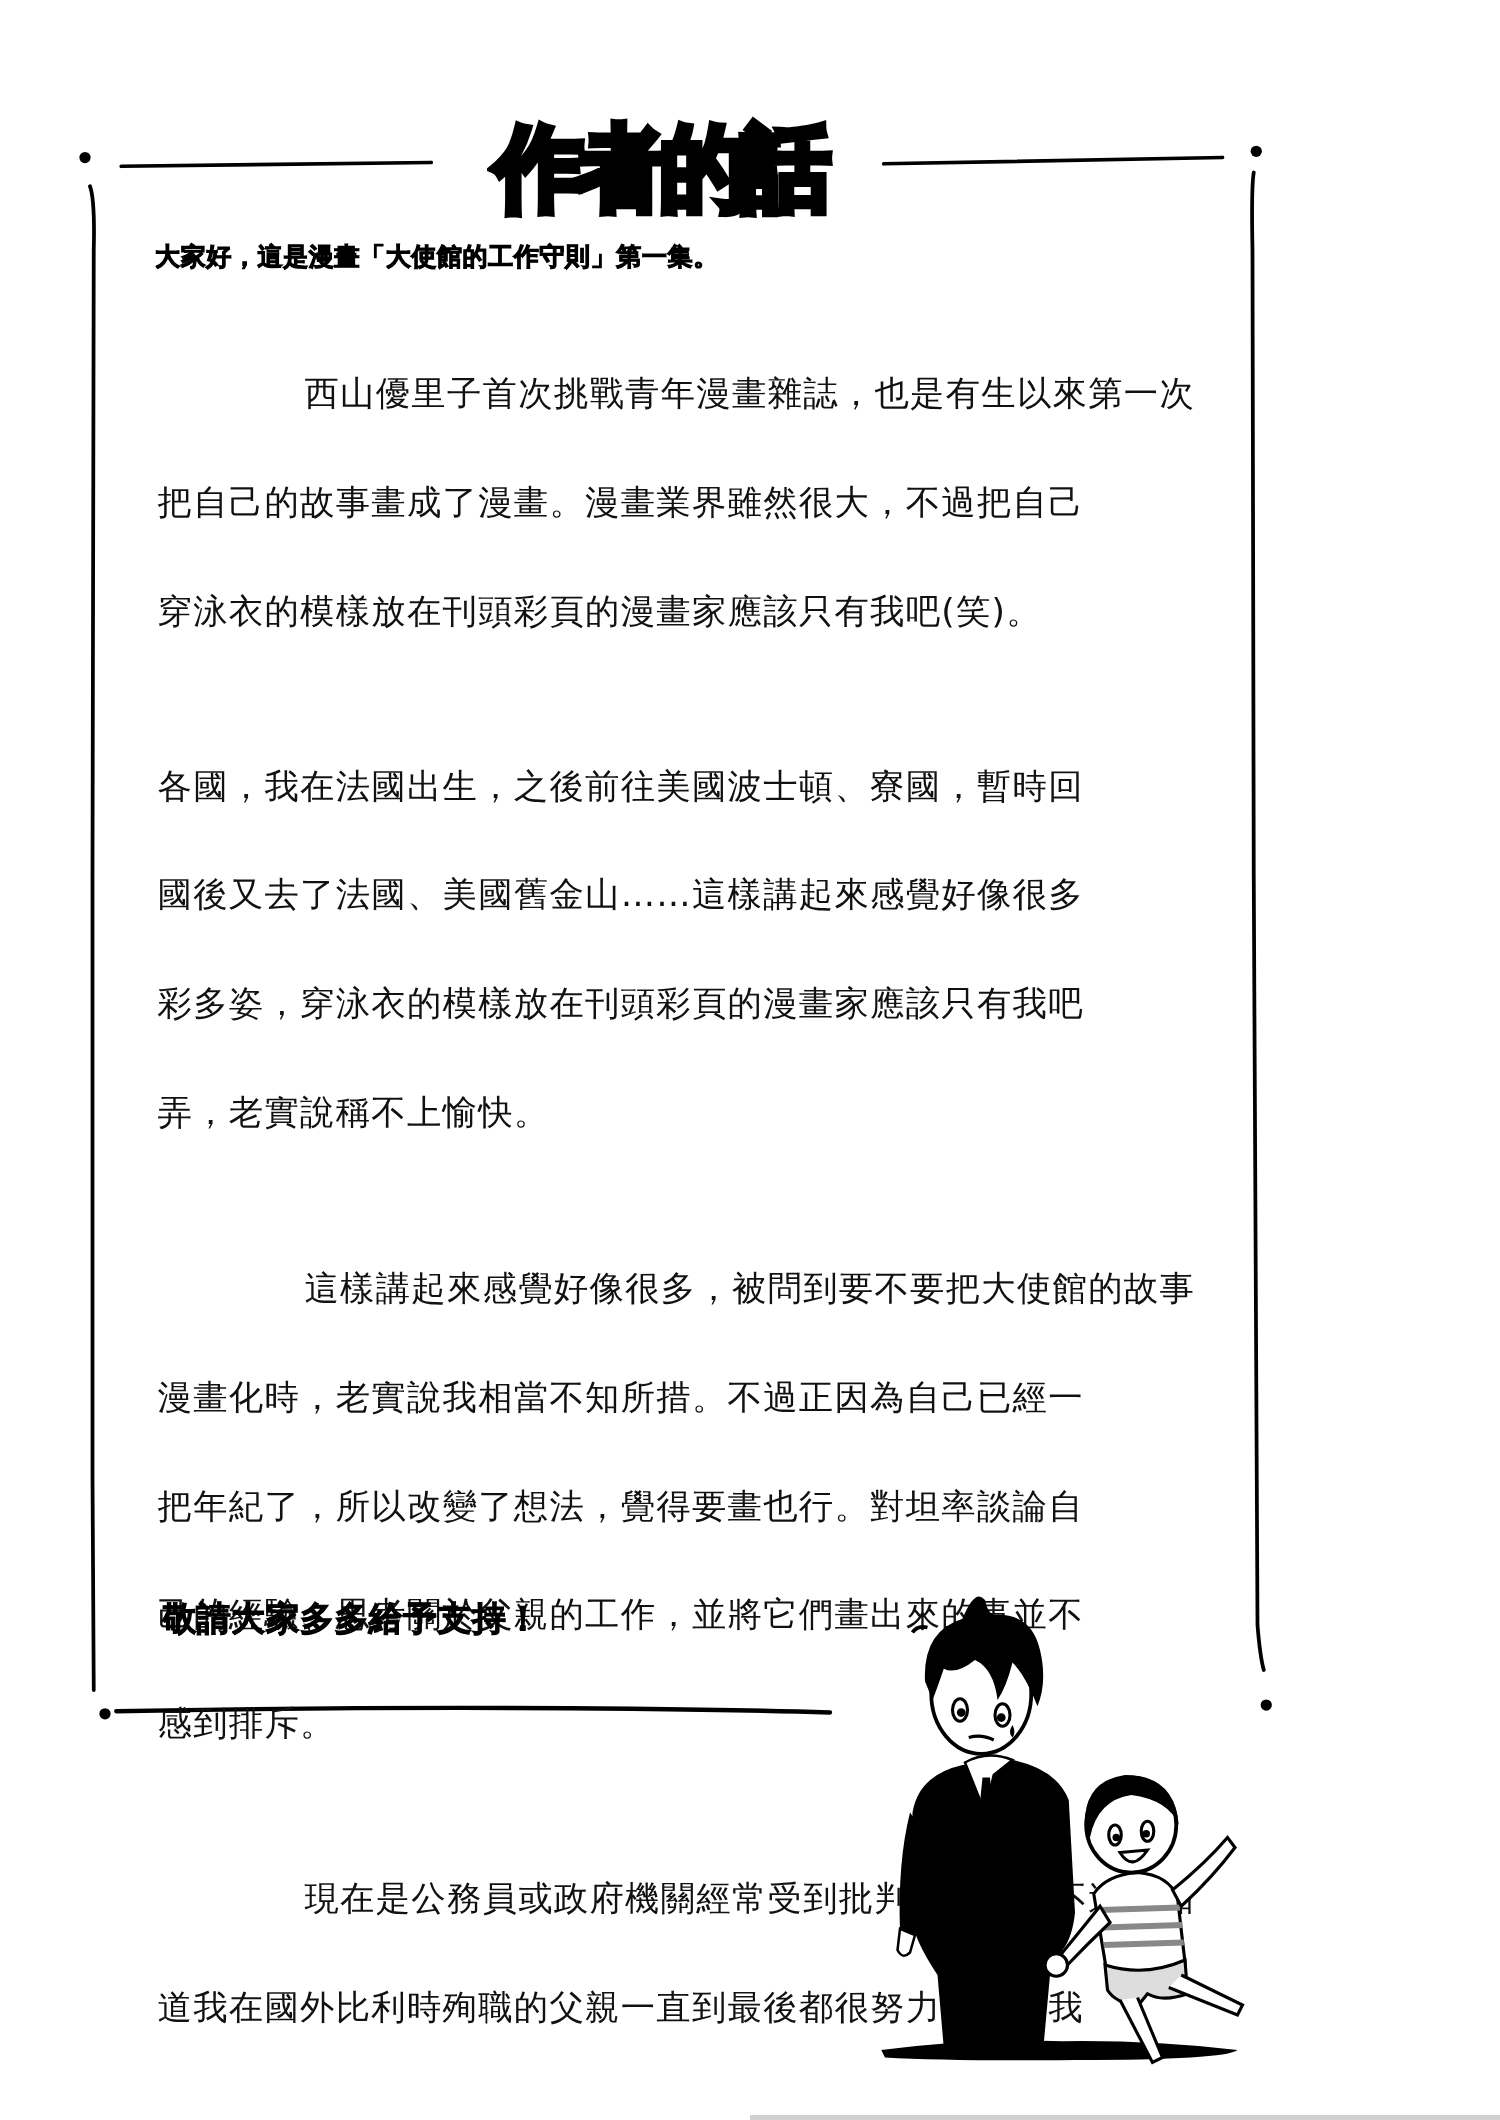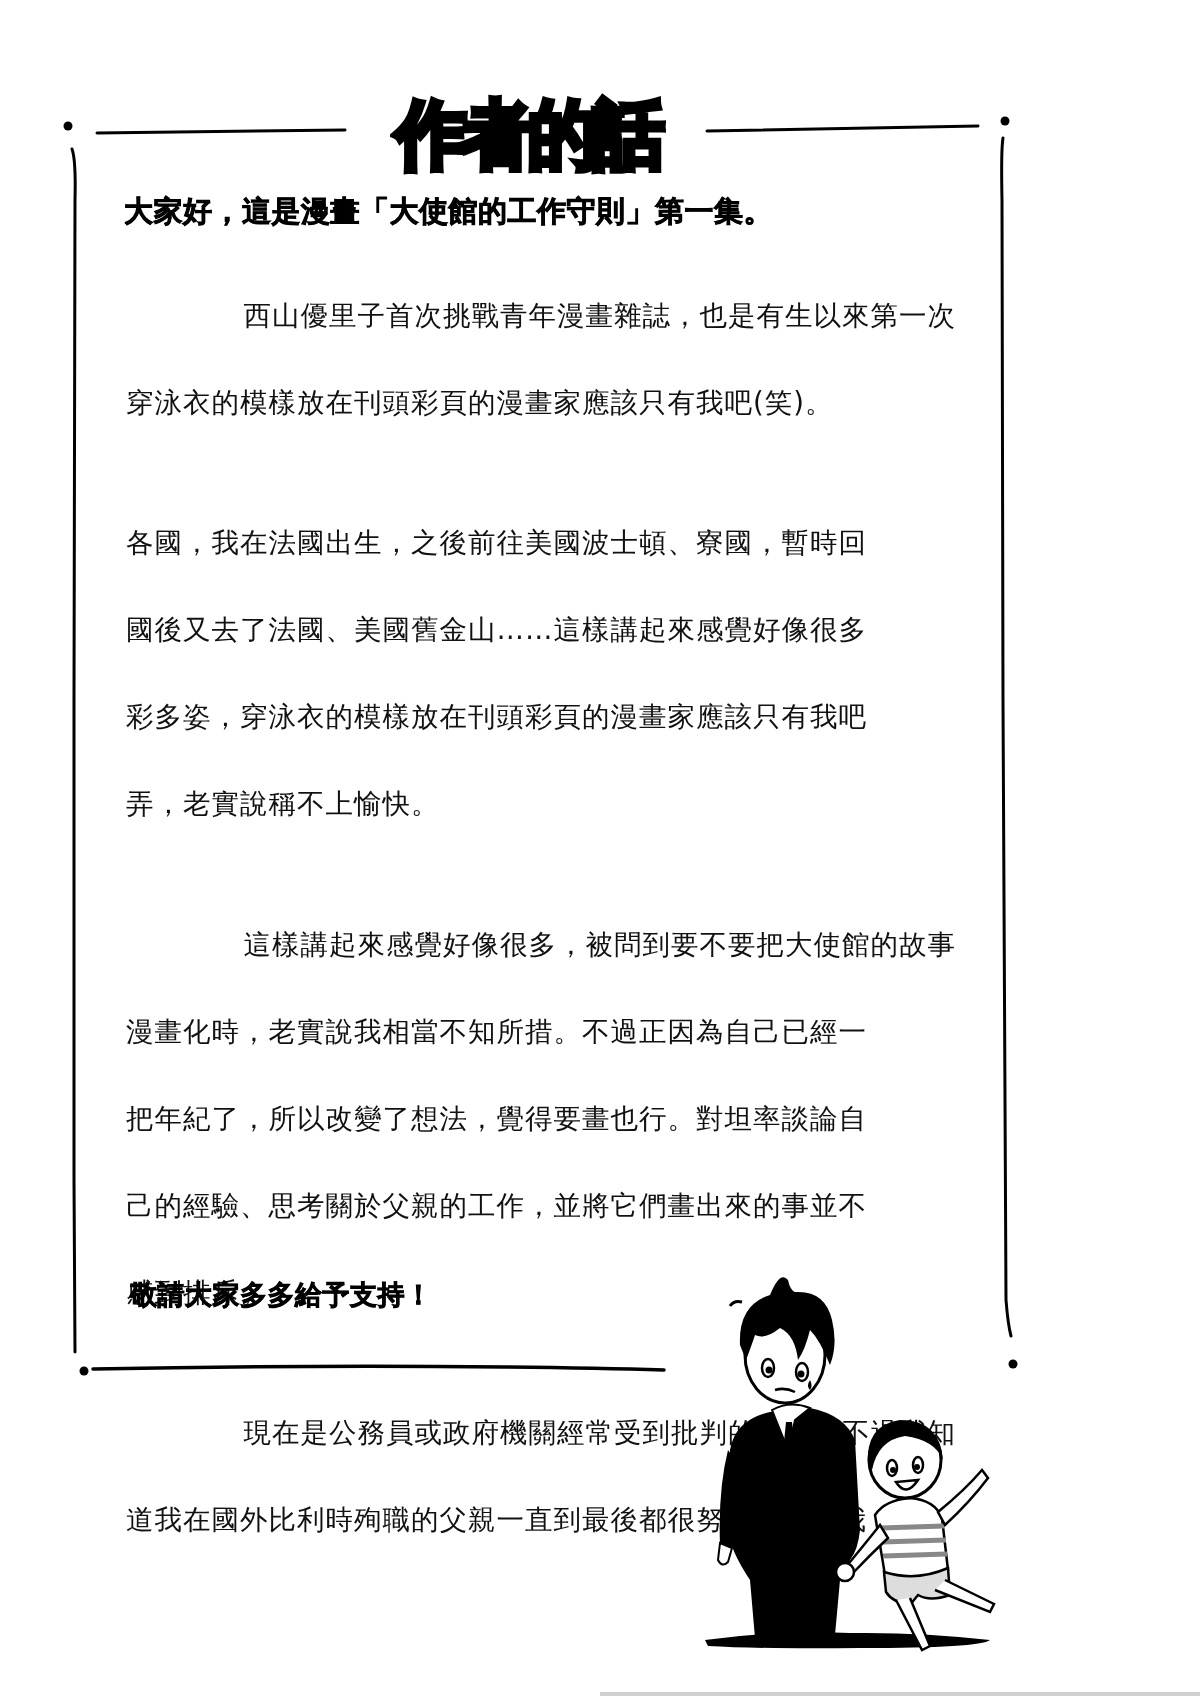--- a/index.html
+++ b/index.html
@@ -43,21 +43,21 @@
       color: #000;
       -webkit-text-stroke: 6px #000;
       transform: scaleY(1.05);
       line-height: 1;
       white-space: nowrap;
     }
     .greeting {
       position: absolute;
       left: 124px;
       top: 192px;
-      font-size: 29px;
+      font-size: 20px;
       font-weight: bold;
       letter-spacing: 0.5px;
       white-space: nowrap;
       -webkit-text-stroke: 0.8px #000;
     }
     .body-text {
       position: absolute;
       left: 126px;
       top: 250px;
       width: 830px;
@@ -123,20 +123,21 @@
     <path d="M93 1369 Q 300 1365 505 1367 Q 600 1368 664 1370" stroke="#000" stroke-width="3.5" fill="none" stroke-linecap="round"></path>
   </svg>
 
   <div class="title">作者的話</div>
 
   <div class="greeting">大家好，這是漫畫「大使館的工作守則」第一集。</div>
 
   <div class="body-text">
     <div class="para">
       <span class="line first">西山優里子首次挑戰青年漫畫雜誌，也是有生以來第一次</span>
+      <span class="line">把自己的故事畫成了漫畫。漫畫業界雖然很大，不過把自己</span>
       <span class="line">穿泳衣的模樣放在刊頭彩頁的漫畫家應該只有我吧(笑)。</span>
     </div>
     <div class="para">
       <span class="line">各國，我在法國出生，之後前往美國波士頓、寮國，暫時回</span>
       <span class="line">國後又去了法國、美國舊金山……這樣講起來感覺好像很多</span>
       <span class="line">彩多姿，穿泳衣的模樣放在刊頭彩頁的漫畫家應該只有我吧</span>
       <span class="line">弄，老實說稱不上愉快。</span>
     </div>
     <div class="para">
       <span class="line first">這樣講起來感覺好像很多，被問到要不要把大使館的故事</span>

